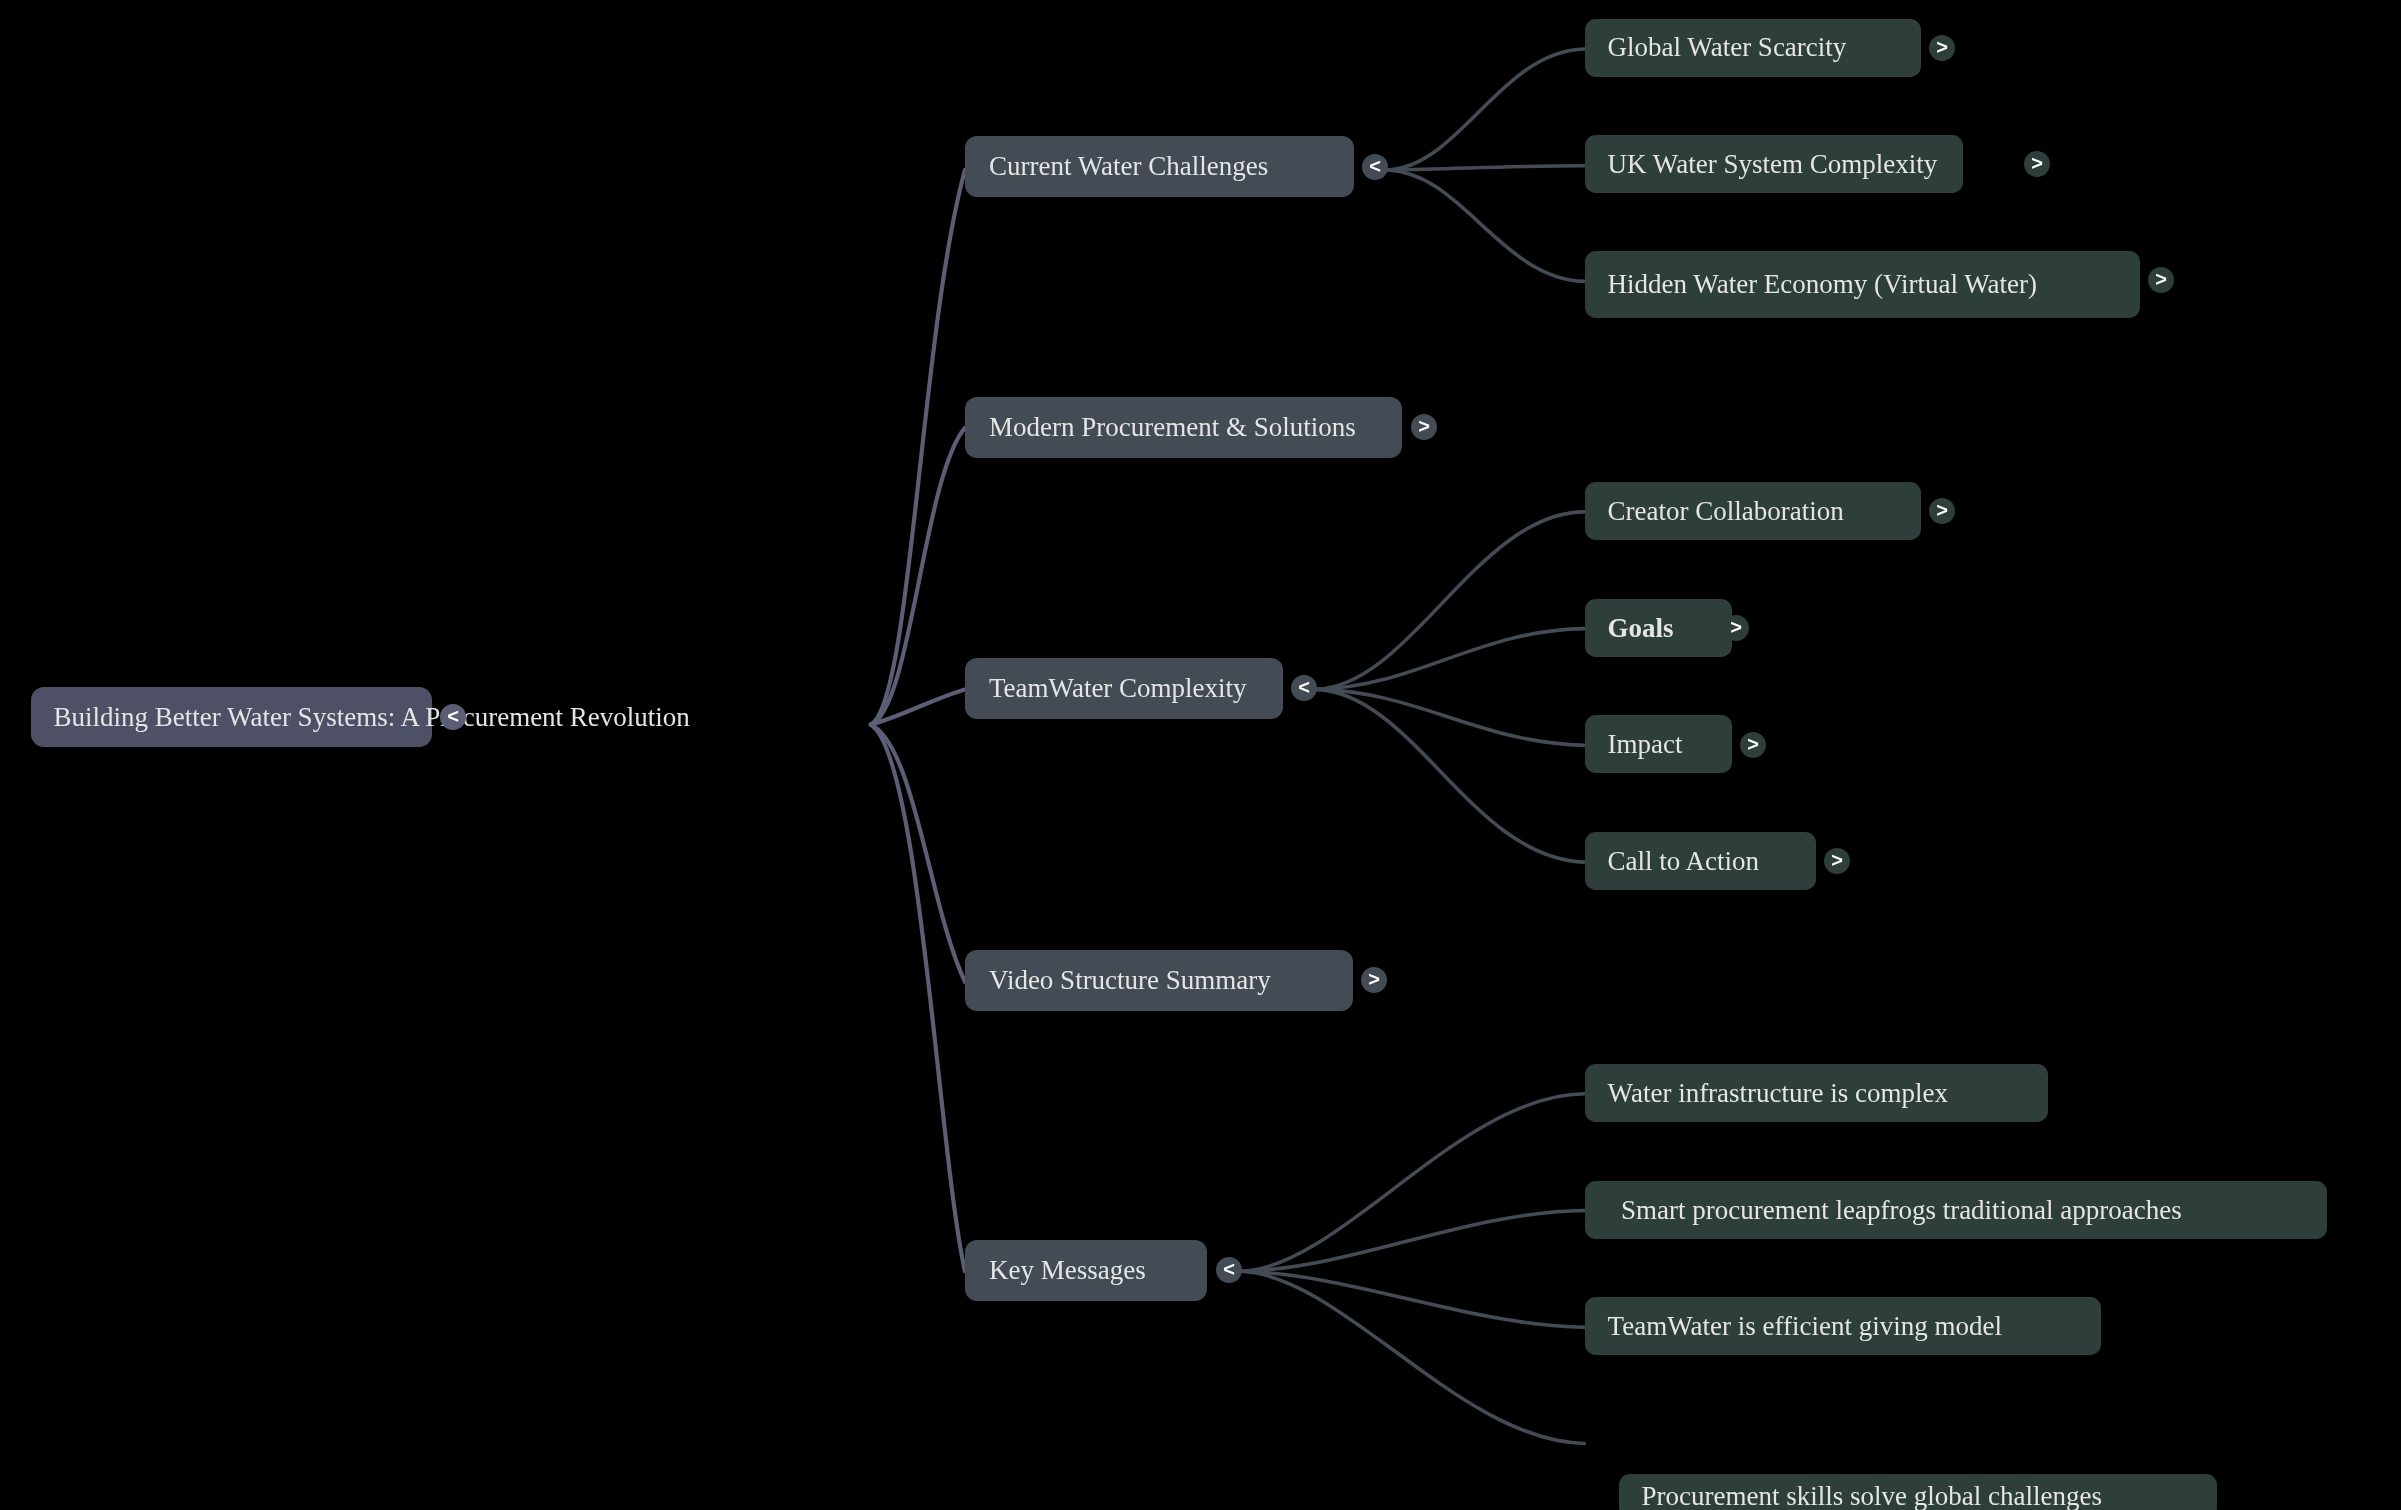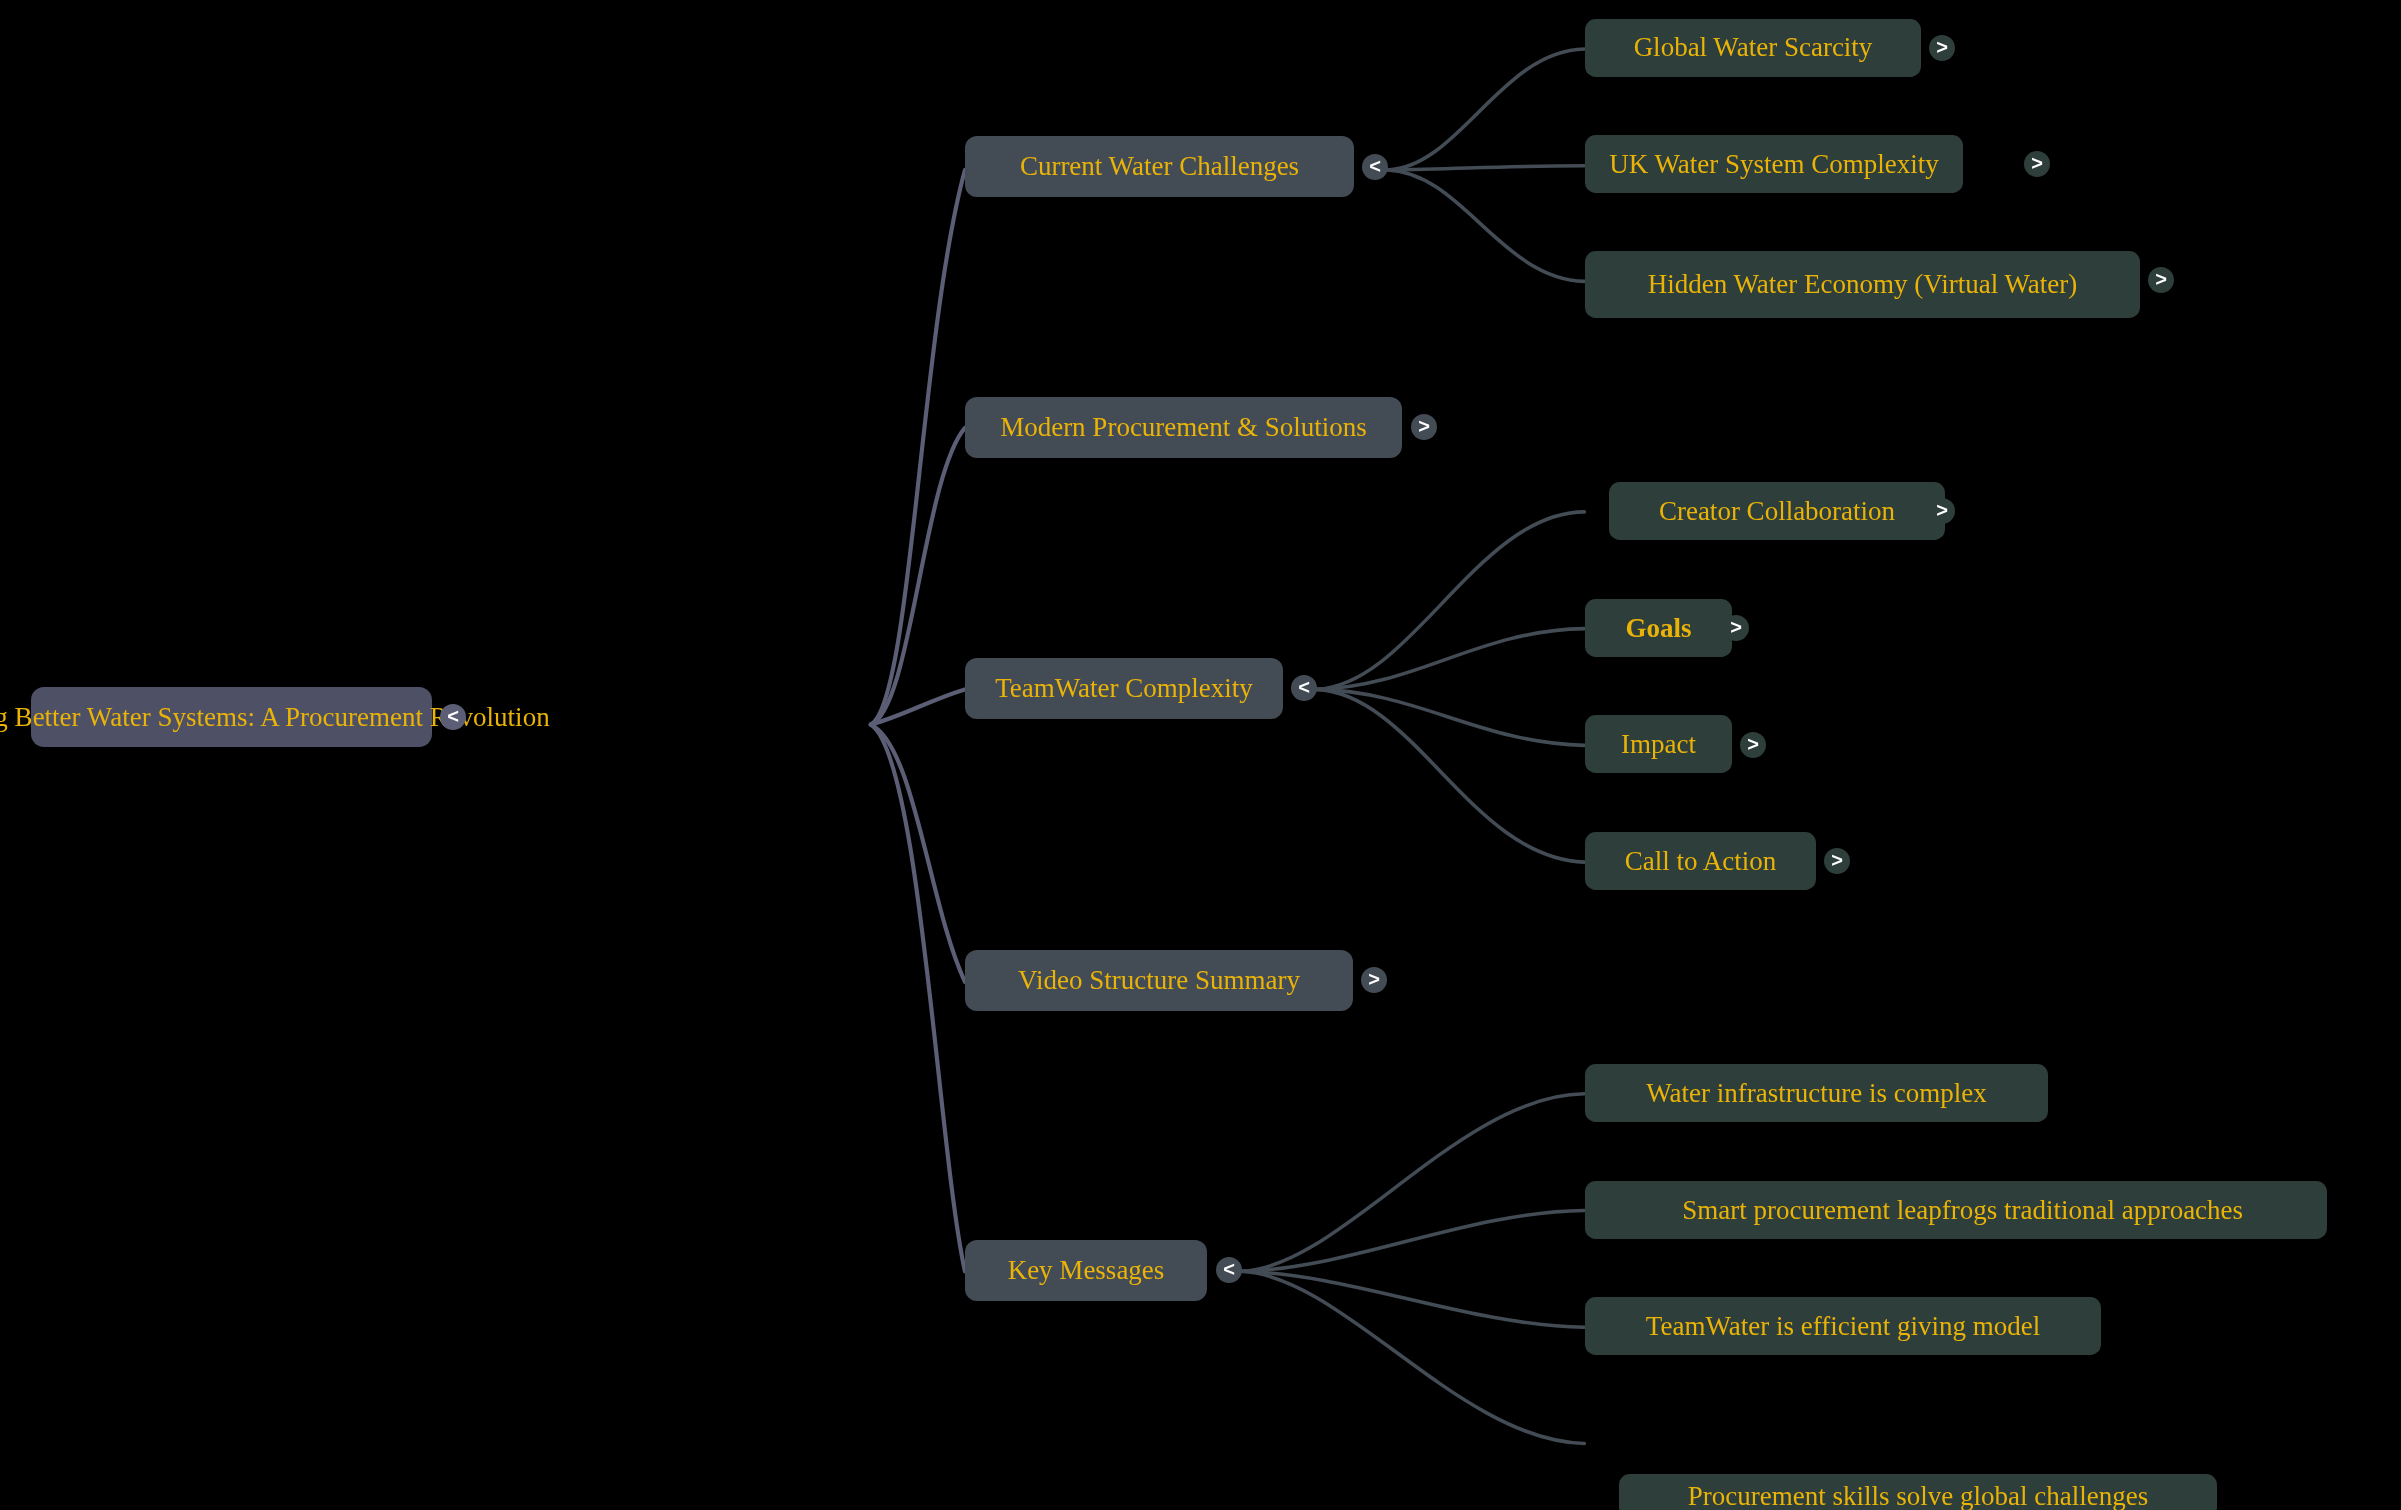--- a/index.html
+++ b/index.html
@@ -24,23 +24,22 @@
     width: 2401px;
     height: 1511px;
     pointer-events: none;
   }
   .node {
     position: absolute;
     box-sizing: border-box;
     display: flex;
     align-items: center;
     border-radius: 10.7px;
-    color: #eab308;
+    color: #e5e5e5;
     white-space: nowrap;
-    justify-content: center;
   }
   .node .label {
     display: block;
     line-height: 1;
   }
   .node-root {
     background: #4e5065;
     border-radius: 13px;
     padding: 0 22.6px;
     font-size: 27px;
@@ -154,21 +153,21 @@
       </div>
       <div class="toggle toggle-l2" style="left: 1411px; top: 414px; background: rgb(67, 75, 85);">
         <span>&gt;</span>
       </div>
       <div class="node node-l2" style="left: 965px; top: 658px; width: 318px; height: 61px; background: rgb(67, 75, 85);">
         <span class="label">TeamWater Complexity</span>
       </div>
       <div class="toggle toggle-l2" style="left: 1291px; top: 675px; background: rgb(67, 75, 85);">
         <span>&lt;</span>
       </div>
-      <div class="node node-l3" style="left: 1585px; top: 482px; width: 336px; height: 58px; background: rgb(46, 62, 58); margin-left: 24px;">
+      <div class="node node-l3" style="left: 1585px; top: 482px; width: 336px; height: 58px; background: rgb(46, 62, 58);">
         <span class="label">Creator Collaboration</span>
       </div>
       <div class="toggle toggle-l3" style="left: 1929px; top: 498px; background: rgb(46, 62, 58);">
         <span>&gt;</span>
       </div>
       <div class="node node-l3" style="left: 1585px; top: 599px; width: 147px; height: 58px; background: rgb(46, 62, 58); font-weight: bold;">
         <span class="label">Goals</span>
       </div>
       <div class="toggle toggle-l3" style="left: 1723px; top: 615px; background: rgb(46, 62, 58);">
         <span>&gt;</span>

